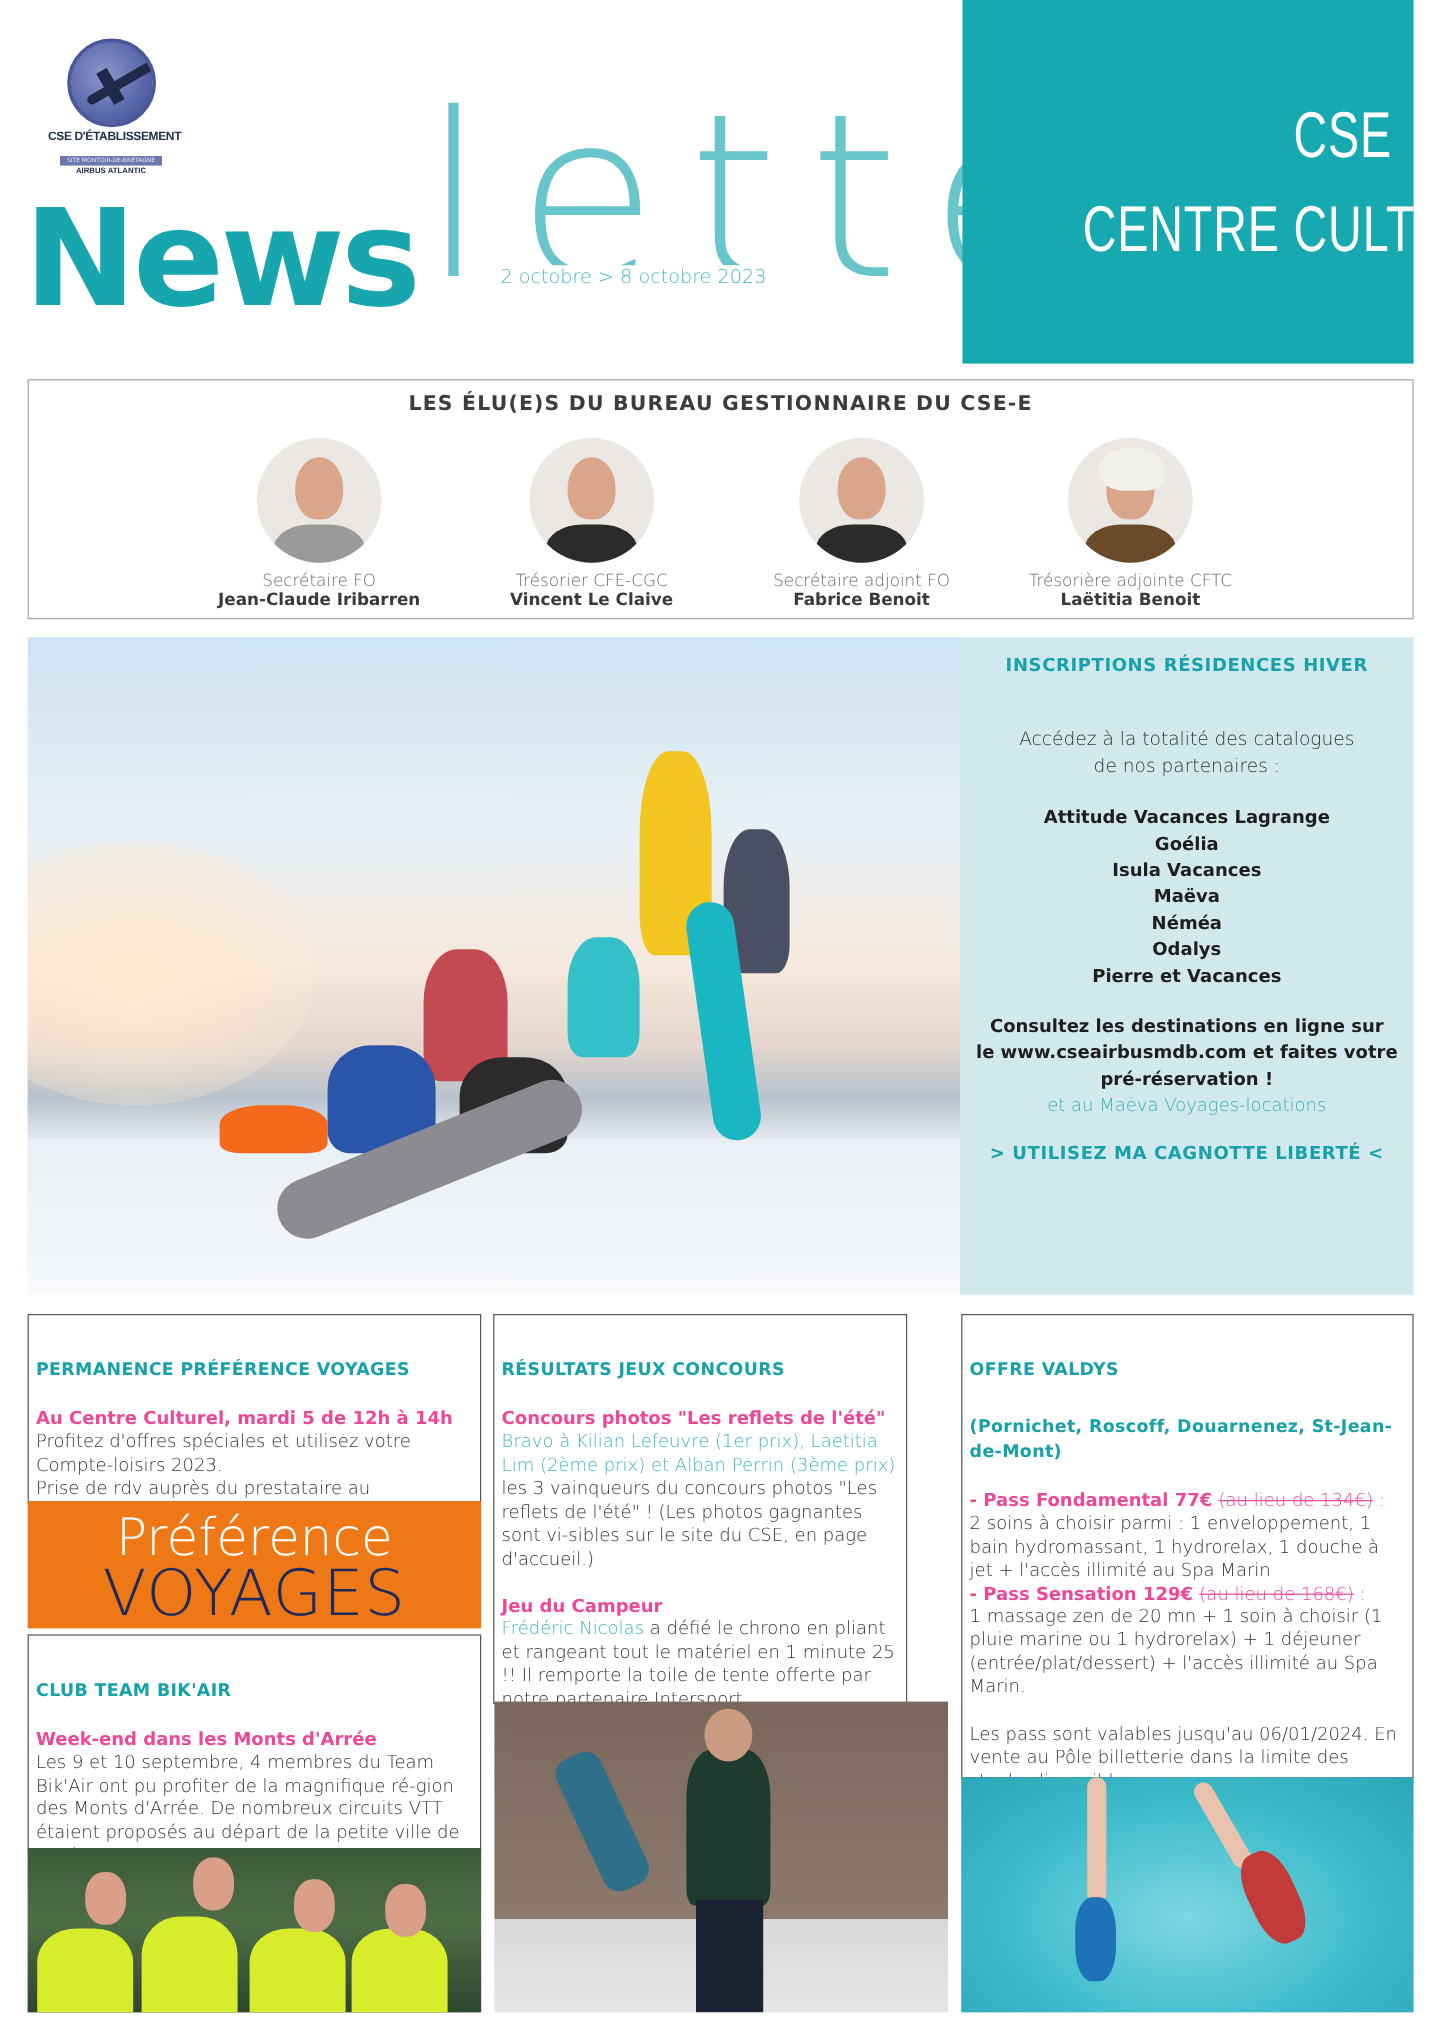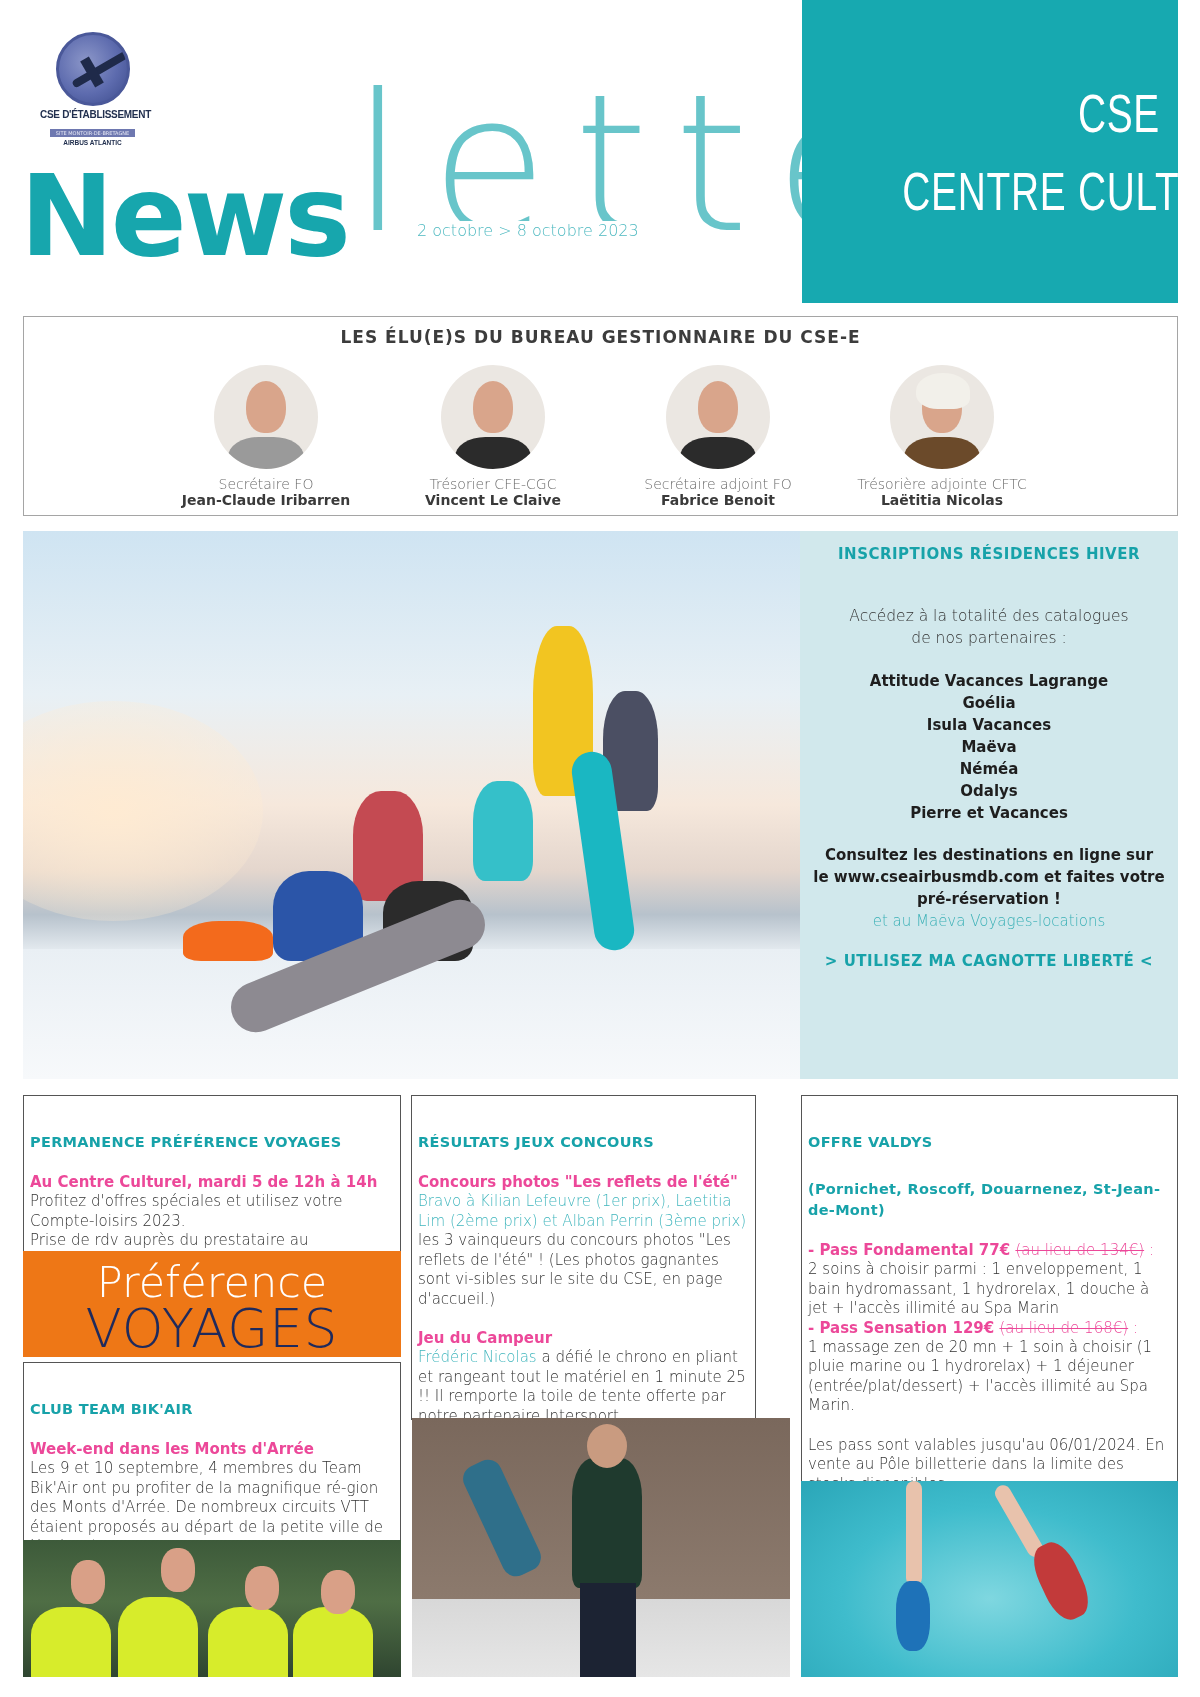--- a/index.html
+++ b/index.html
@@ -136,21 +136,21 @@
     <div class="role">Secrétaire adjoint FO</div>
     <div class="name">Fabrice Benoit</div>
   </div>
   <div class="member" style="left:808px;">
     <div class="avatar woman">
         <div class="body"></div>
         <div class="head"></div>
         <div class="hair"></div>
       </div>
     <div class="role">Trésorière adjointe CFTC</div>
-    <div class="name">Laëtitia Nicolas</div>
+    <div class="name">Laëtitia Benoit</div>
   </div>
 </div>
 
 <div class="abs snow">
   <div class="sun"></div>
   <div class="ground"></div>
   <div class="p" style="left:510px;top:95px;width:60px;height:170px;background:#f2c521;"></div>
   <div class="p" style="left:580px;top:160px;width:55px;height:120px;background:#4b4f63;"></div>
   <div class="board" style="left:560px;top:220px;width:40px;height:200px;background:#1ab7c2;transform:rotate(-8deg);"></div>
   <div class="p" style="left:330px;top:260px;width:70px;height:110px;background:#c44a52;"></div>

